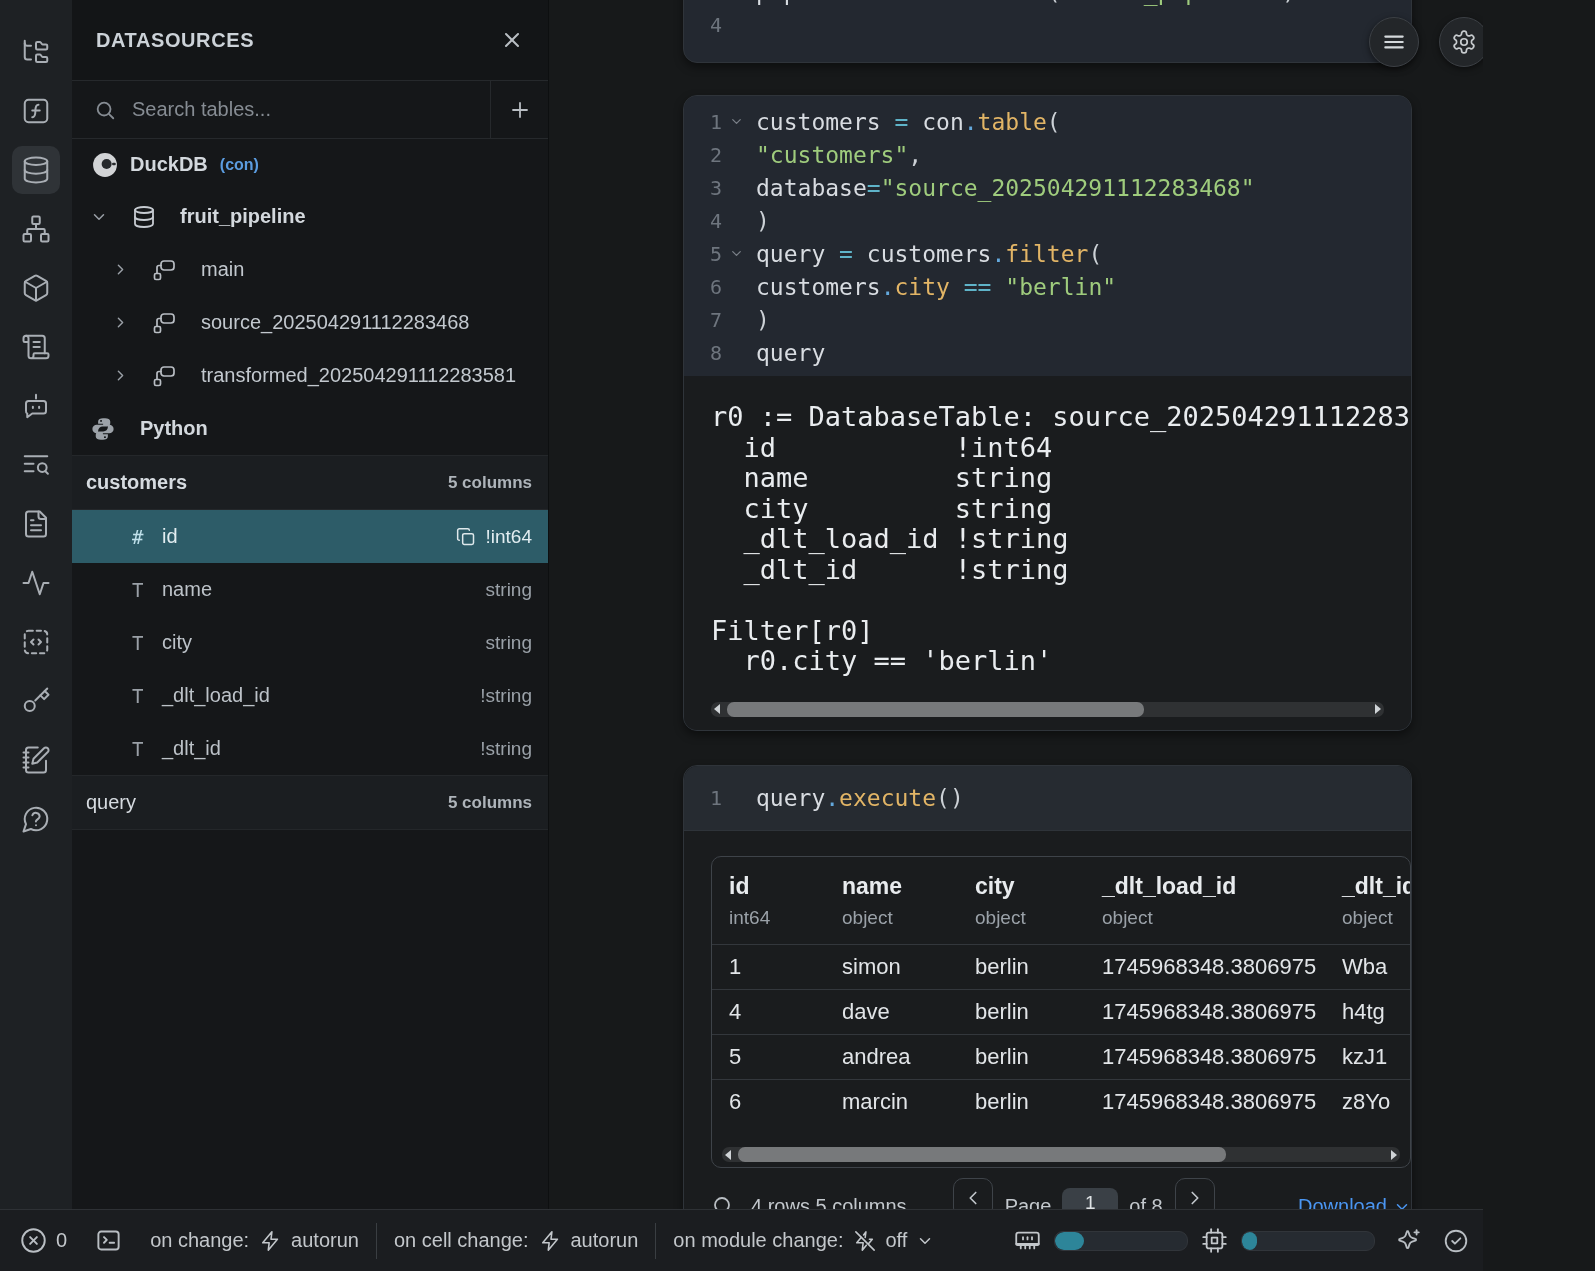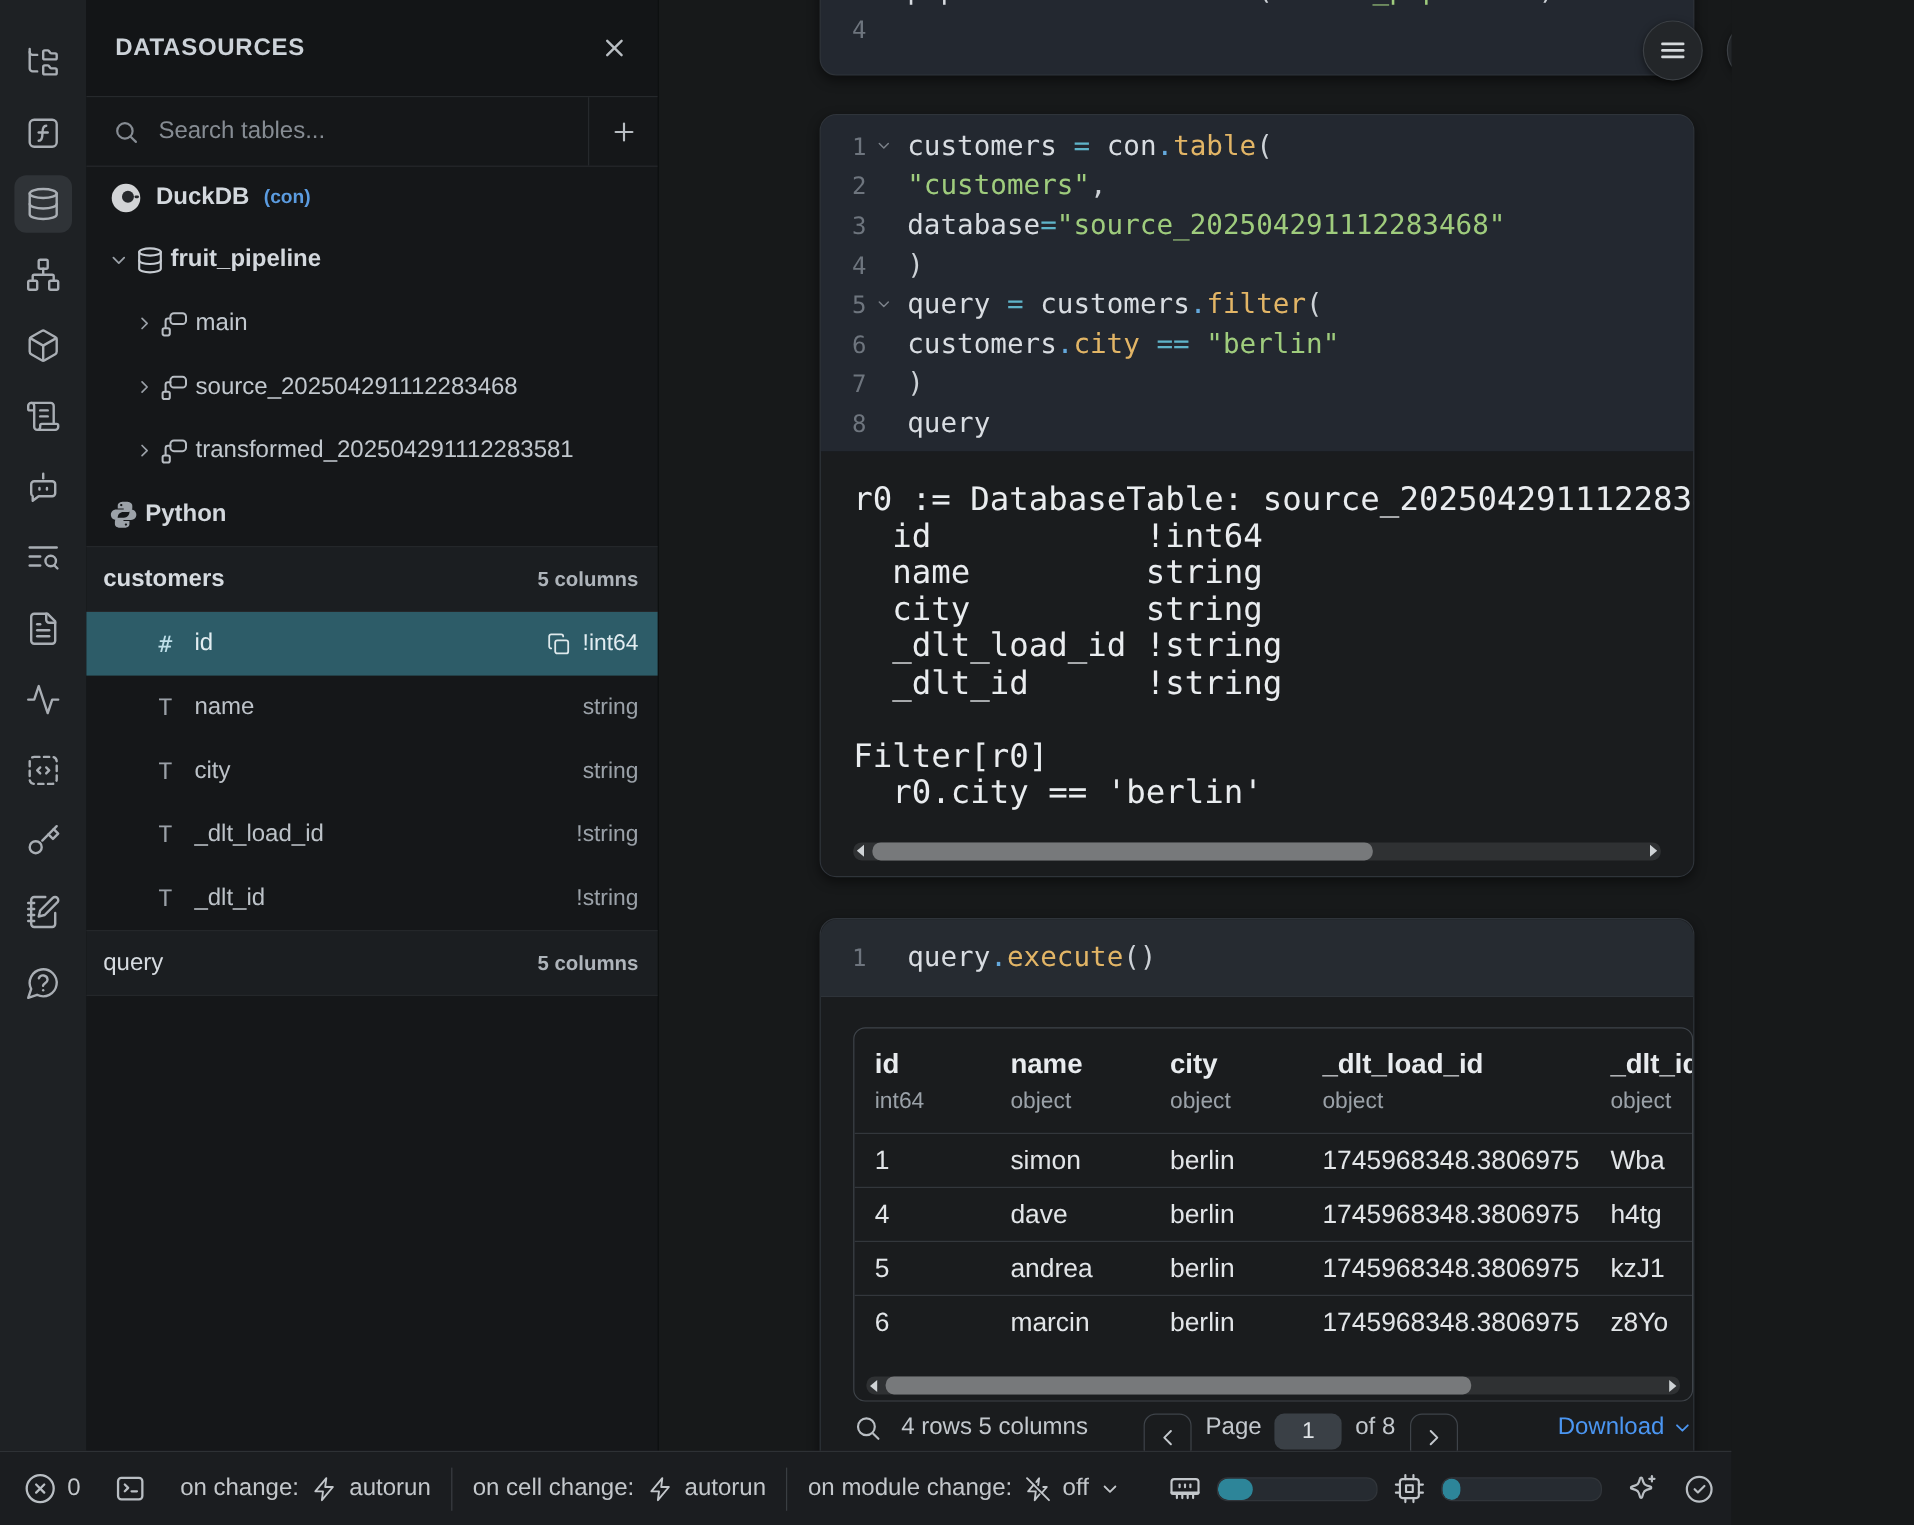--- a/index.html
+++ b/index.html
@@ -1,17 +1,17 @@
 <!DOCTYPE html>
 <html><head>
 <meta charset="utf-8">
 <style>
   html,body{margin:0;padding:0;background:#17191a;}
   #app{position:relative;width:1443px;height:1271px;overflow:hidden;background:#17191a;
-       font-family:"Liberation Sans",sans-serif;color:#c6cbd1;}
+       font-family:"Liberation Sans",sans-serif;color:#c6cbd1;padding-left:40px;}
   svg{display:block}
 
   
   .rail{position:absolute;left:0;top:0;width:72px;height:1209px;background:#1e2124;
         display:flex;flex-direction:column;align-items:center;padding-top:28px;box-sizing:border-box;}
   .rail-btn{width:48px;height:48px;margin-bottom:11px;border-radius:10px;display:flex;
             align-items:center;justify-content:center;flex:none;}
   .rail-btn.active{background:#2f3337;}
   .rail-btn svg{stroke:#a9aeb4;}
 
@@ -23,21 +23,21 @@
   .panel-title{font-size:20px;font-weight:bold;letter-spacing:.6px;color:#ccd2d8;}
   .search-row{height:57px;display:flex;border-bottom:1px solid #26292c;}
   .search-box{flex:1;display:flex;align-items:center;gap:14px;padding-left:22px;}
   .search-box input{background:transparent;border:none;outline:none;color:#c6cbd1;
                     font-size:20px;font-family:"Liberation Sans",sans-serif;width:320px;}
   .search-box input::placeholder{color:#868c93;}
   .add-btn{width:57px;border-left:1px solid #26292c;display:flex;align-items:center;justify-content:center;}
   .conn-row{height:51px;display:flex;align-items:center;gap:12px;padding:0 20px;}
   .conn-name{font-size:20px;font-weight:bold;color:#d3d8dd;}
   .conn-alias{font-size:16px;font-weight:bold;color:#5b9ce0;}
-  .tree-row{height:53px;display:flex;align-items:center;gap:5px;}
+  .tree-row{height:53px;display:flex;align-items:center;gap:24px;}
   .tree-db{padding-left:18px;}
   .tree-db .lbl{font-size:20px;font-weight:bold;color:#d3d8dd;}
   .tree-schema{padding-left:40px;}
   .tree-schema .lbl{font-size:20px;color:#c2c8ce;}
   .tree-python{padding-left:18px;}
   .tree-python .lbl{font-size:20px;font-weight:bold;color:#d3d8dd;}
   .section-row{height:53px;display:flex;align-items:center;justify-content:space-between;
                padding:0 16px 0 14px;background:#1b1e21;border-top:1px solid #24272a;border-bottom:1px solid #24272a;}
   .section-name{font-size:20px;color:#d6dbe0;}
   .section-name.b{font-weight:bold;}
@@ -80,22 +80,22 @@
          border-bottom:1px solid #2e3339;}
   .table-wrap{position:absolute;left:27px;top:90px;width:700px;height:312px;border:1.5px solid #3e4349;
               border-radius:10px;overflow:hidden;background:#1a1c1e;box-sizing:border-box;}
   .thead{display:flex;padding:16px 0 15px;}
   .tc{box-sizing:border-box;padding-left:17px;flex:none;overflow:hidden;white-space:nowrap;}
   .tc.c0{width:113px}.tc.c1{width:133px}.tc.c2{width:127px}.tc.c3{width:240px}.tc.c4{flex:1;}
   .hname{font-size:23px;font-weight:bold;color:#e8ebee;}
   .hdtype{font-size:19px;color:#9aa1a8;margin-top:7px;}
   .trow{display:flex;height:44px;align-items:center;border-top:1px solid #33373c;font-size:22px;color:#e2e5e8;}
   .tscroll{position:absolute;left:10px;right:10px;bottom:5px;height:15px;display:flex;align-items:center;}
-  .tfooter{position:absolute;left:27px;top:412px;width:700px;display:flex;align-items:flex-start;
-           font-size:20px;color:#c3c8cd;}
+  .tfooter{position:absolute;left:27px;top:412px;width:700px;display:flex;align-items:flex-end;
+           font-size:20px;color:#c3c8cd;text-decoration:underline;}
   .pg-btn{width:38px;height:38px;border:1px solid #3e4349;border-radius:10px;display:flex;
           align-items:center;justify-content:center;flex:none;}
   .pg-pill{min-width:44px;height:30px;background:#3a4046;border-radius:8px;display:flex;
            align-items:center;justify-content:center;font-size:19px;color:#dfe3e6;padding:0 6px;}
   .download{margin-left:auto;color:#4b96f2;display:flex;align-items:center;gap:6px;font-size:20px;}
 
   
   .circle-btn{position:absolute;width:48px;height:48px;border-radius:50%;background:#232629;
               border:1px solid #3c4045;display:flex;align-items:center;justify-content:center;
               box-shadow:0 2px 6px rgba(0,0,0,.5);z-index:20;}

